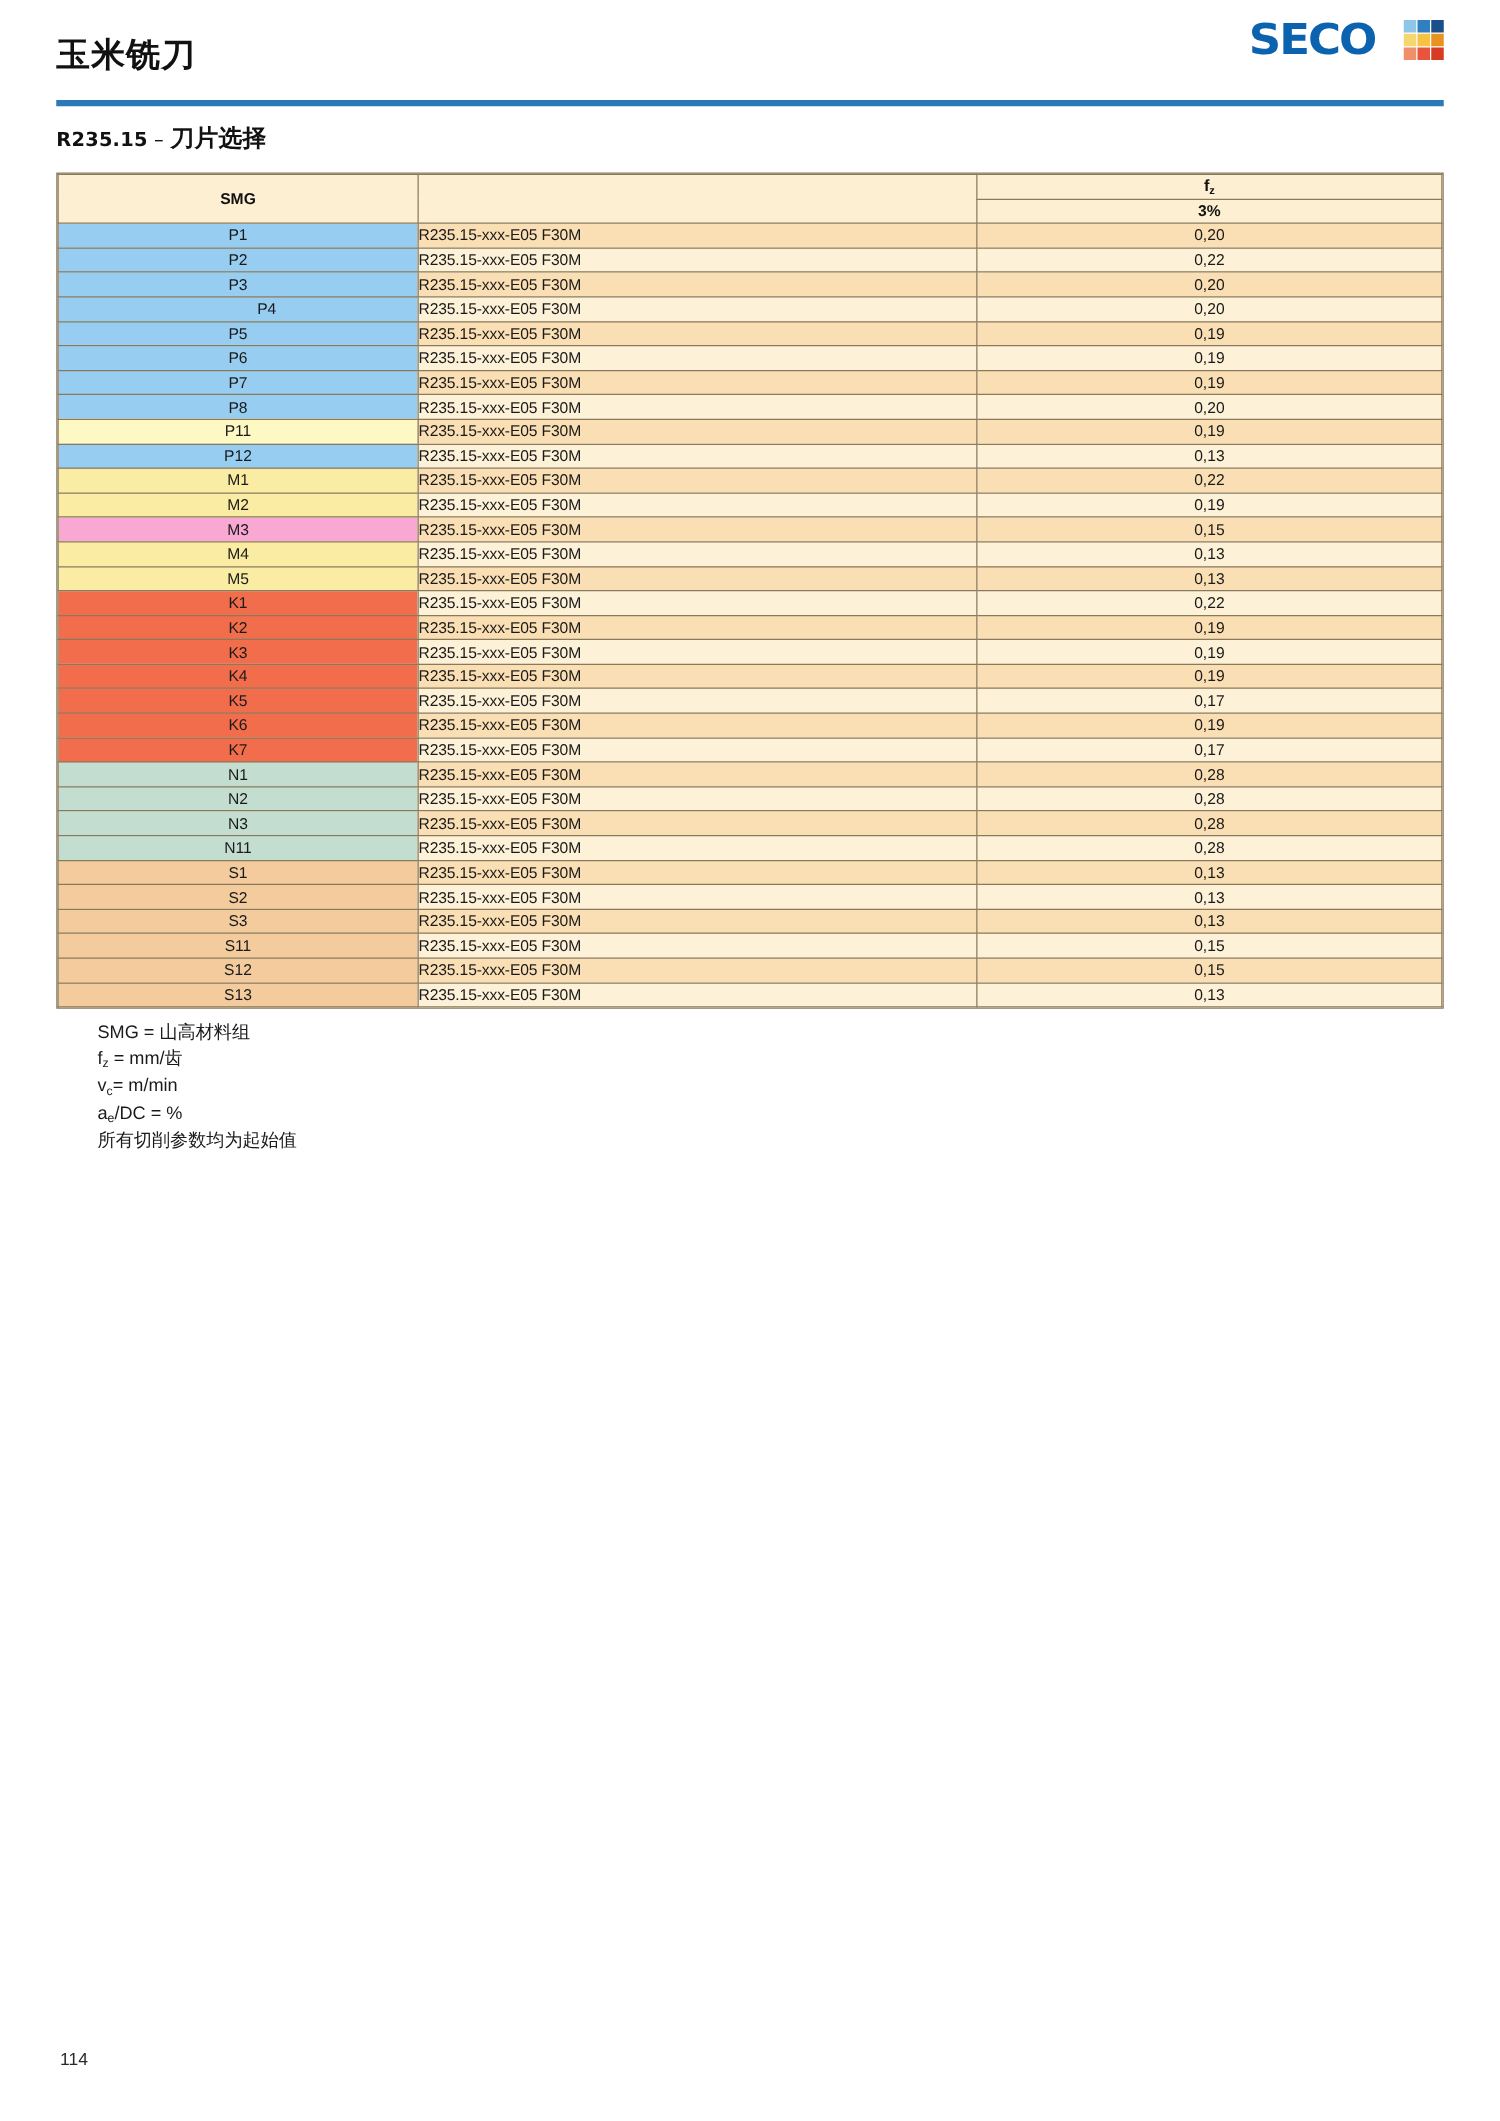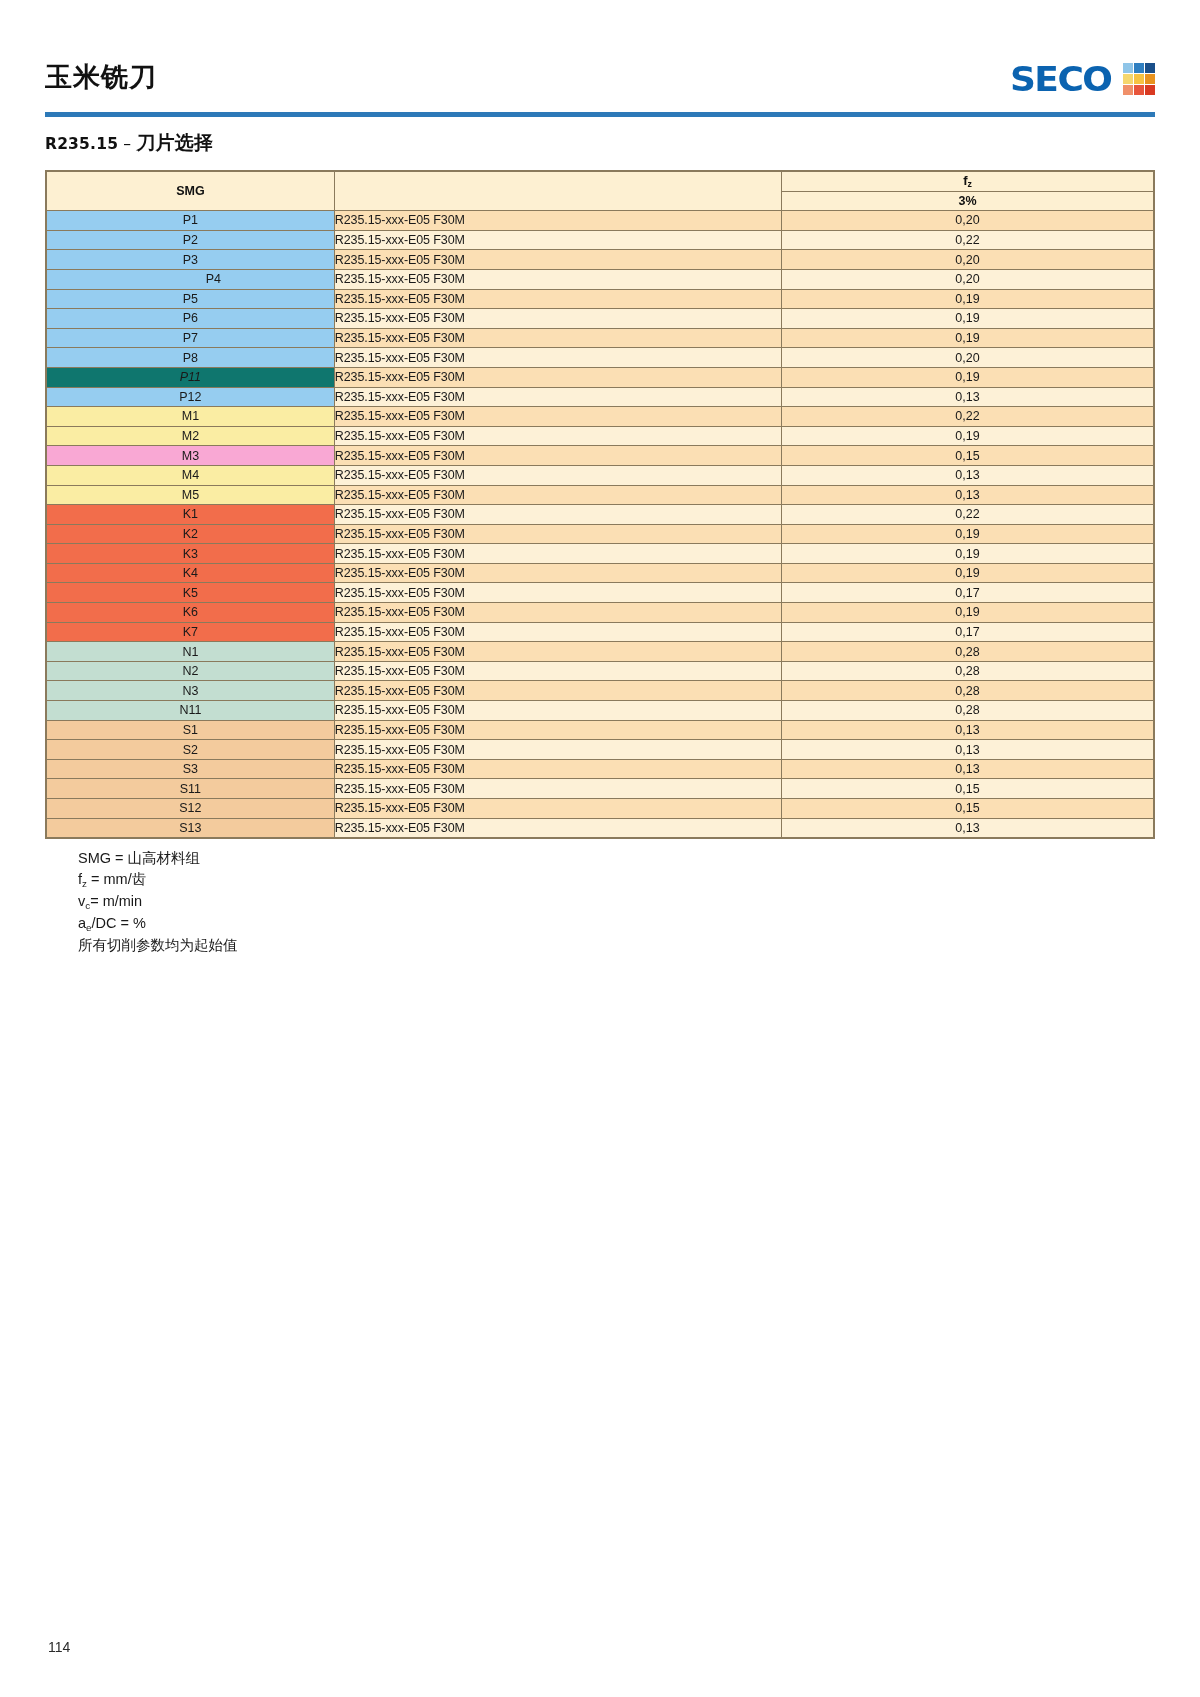--- a/index.html
+++ b/index.html
@@ -17,42 +17,42 @@
   .page {
     position: relative;
     width: 1200px;
     height: 1697px;
     padding: 0;
   }
 
   
   .header {
     position: relative;
-    height: 112px;
+    height: 80px;
     padding: 0 45px;
     display: flex;
     align-items: flex-end;
     justify-content: space-between;
   }
 
   .page-title {
     font-size: 27px;
     font-weight: 700;
     letter-spacing: 1px;
     line-height: 1;
     padding-bottom: 22px;
     font-family: "DejaVu Sans", "Liberation Sans", sans-serif;
     color: #111;
   }
 
   .logo-wrap {
     display: flex;
     align-items: center;
-    gap: 7px;
-    padding-bottom: 16px;
+    gap: 18px;
+    padding-bottom: 31px;
   }
 
   .logo-text {
     font-size: 34px;
     font-weight: 800;
     color: #0b63b0;
     letter-spacing: -1.5px;
     font-family: "DejaVu Sans", "Liberation Sans", sans-serif;
     line-height: 1;
     transform: scaleX(1.06);
@@ -270,21 +270,21 @@
             <td class="smg" style="background: rgb(150, 205, 240);">P7</td>
             <td class="desc band-a">R235.15-xxx-E05 F30M</td>
             <td class="fz band-a">0,19</td>
           </tr>
           <tr>
             <td class="smg" style="background: rgb(150, 205, 240);">P8</td>
             <td class="desc band-b">R235.15-xxx-E05 F30M</td>
             <td class="fz band-b">0,20</td>
           </tr>
           <tr>
-            <td class="smg" style="background: #0f766e; font-style: italic;">P11</td>
+            <td class="smg" style="background: #fef9c3;">P11</td>
             <td class="desc band-a">R235.15-xxx-E05 F30M</td>
             <td class="fz band-a">0,19</td>
           </tr>
           <tr>
             <td class="smg" style="background: rgb(150, 205, 240);">P12</td>
             <td class="desc band-b">R235.15-xxx-E05 F30M</td>
             <td class="fz band-b">0,13</td>
           </tr>
           <tr>
             <td class="smg" style="background: rgb(250, 237, 163);">M1</td>

